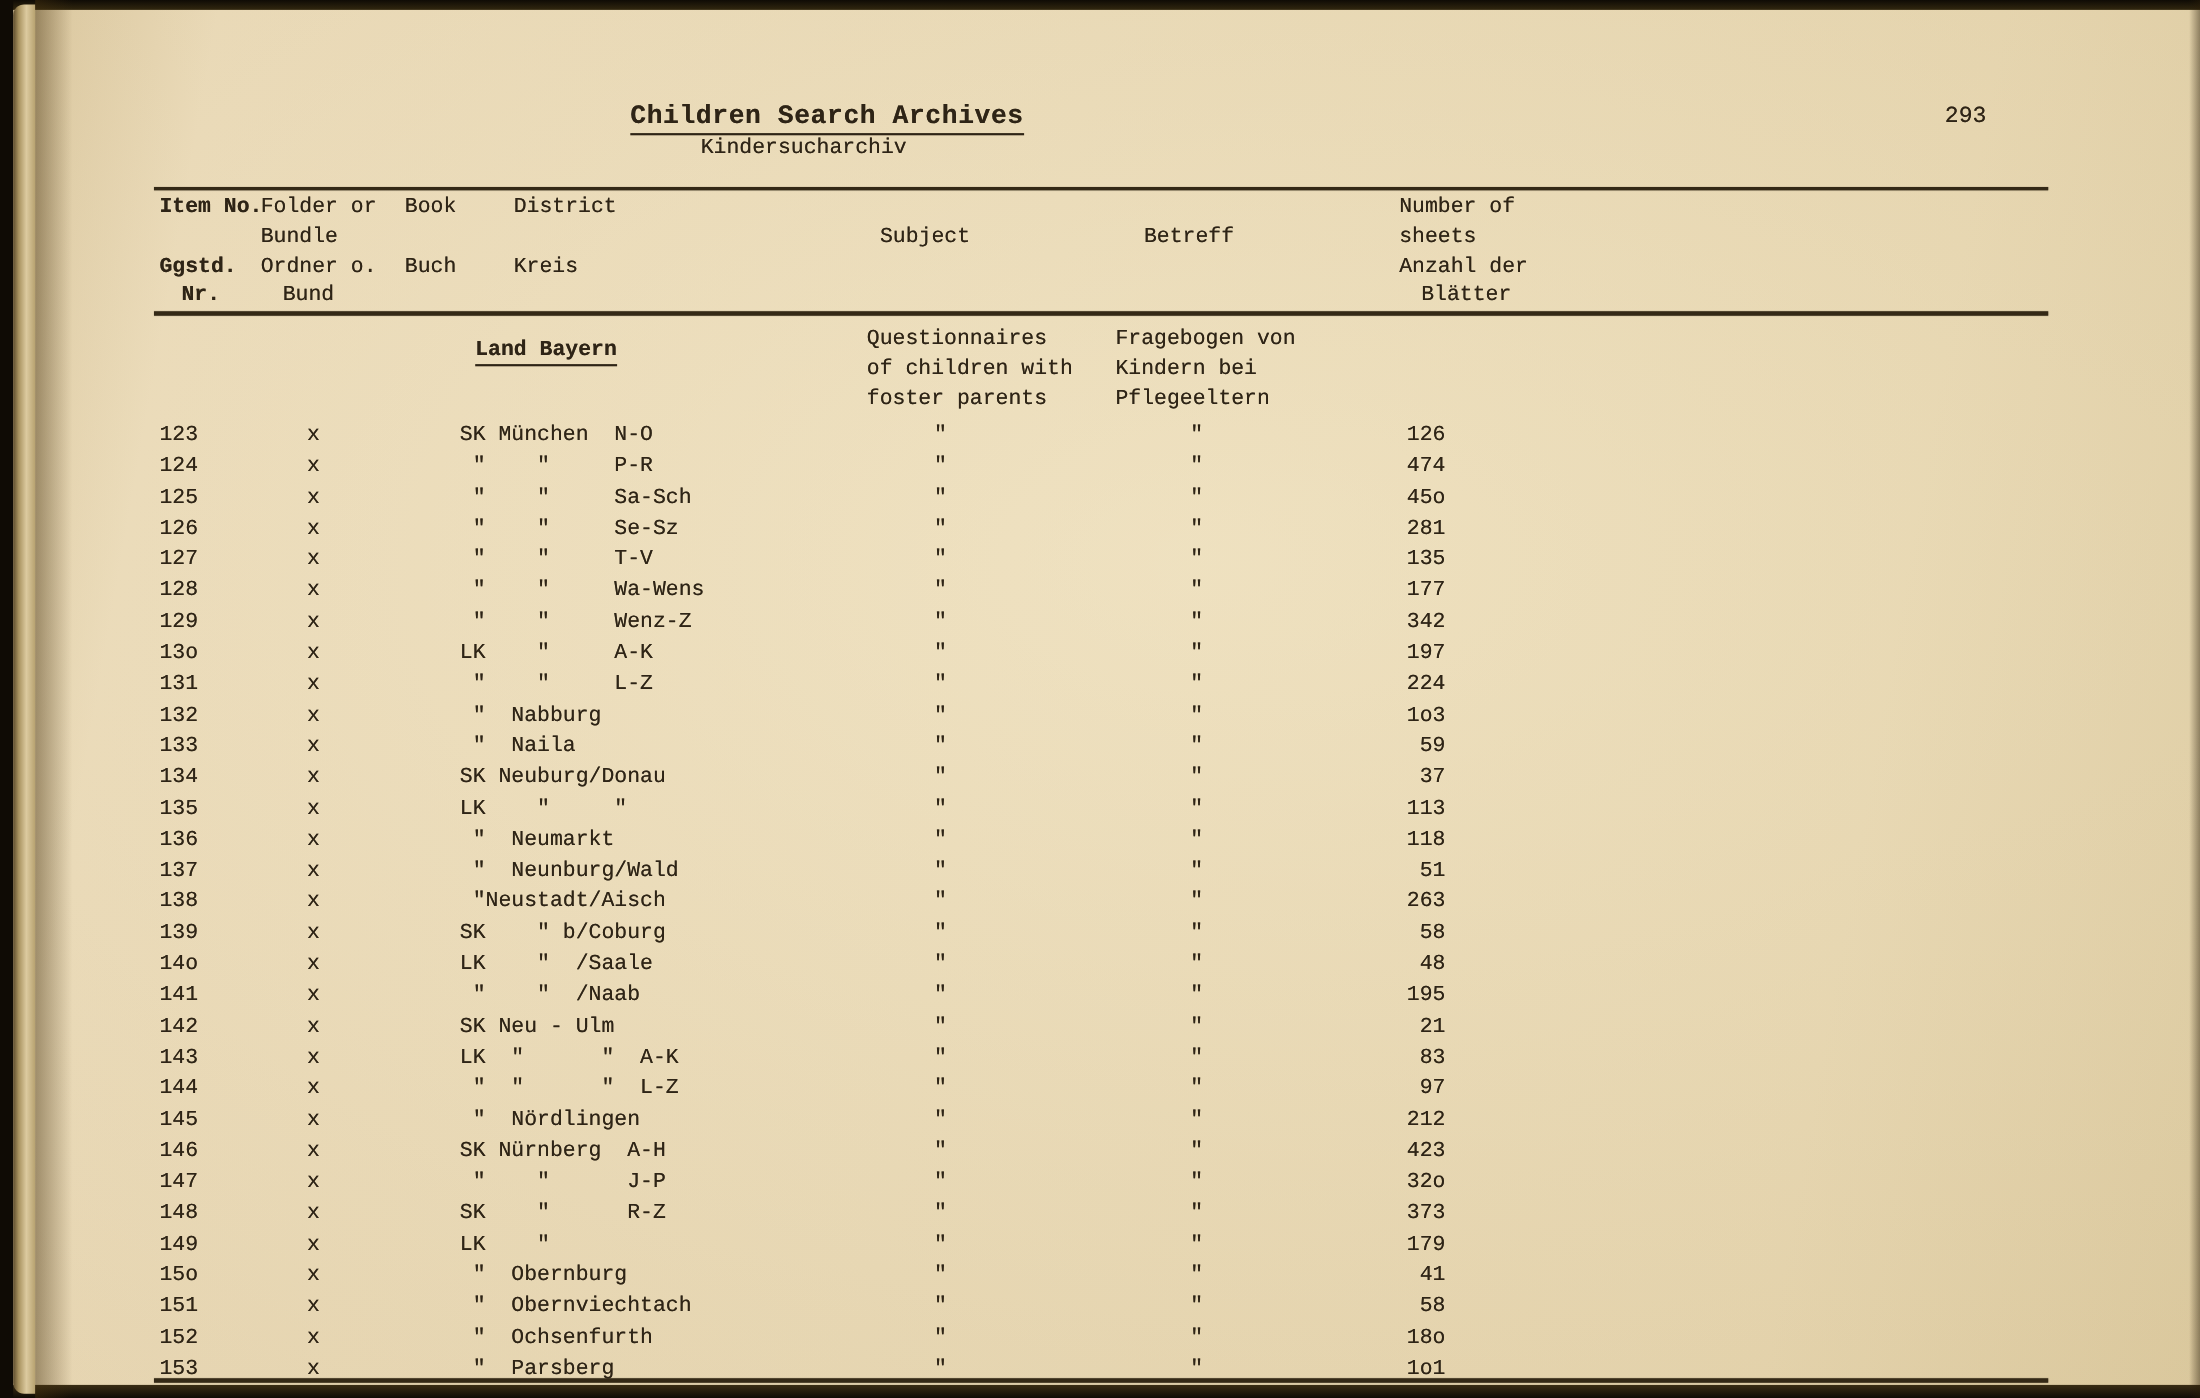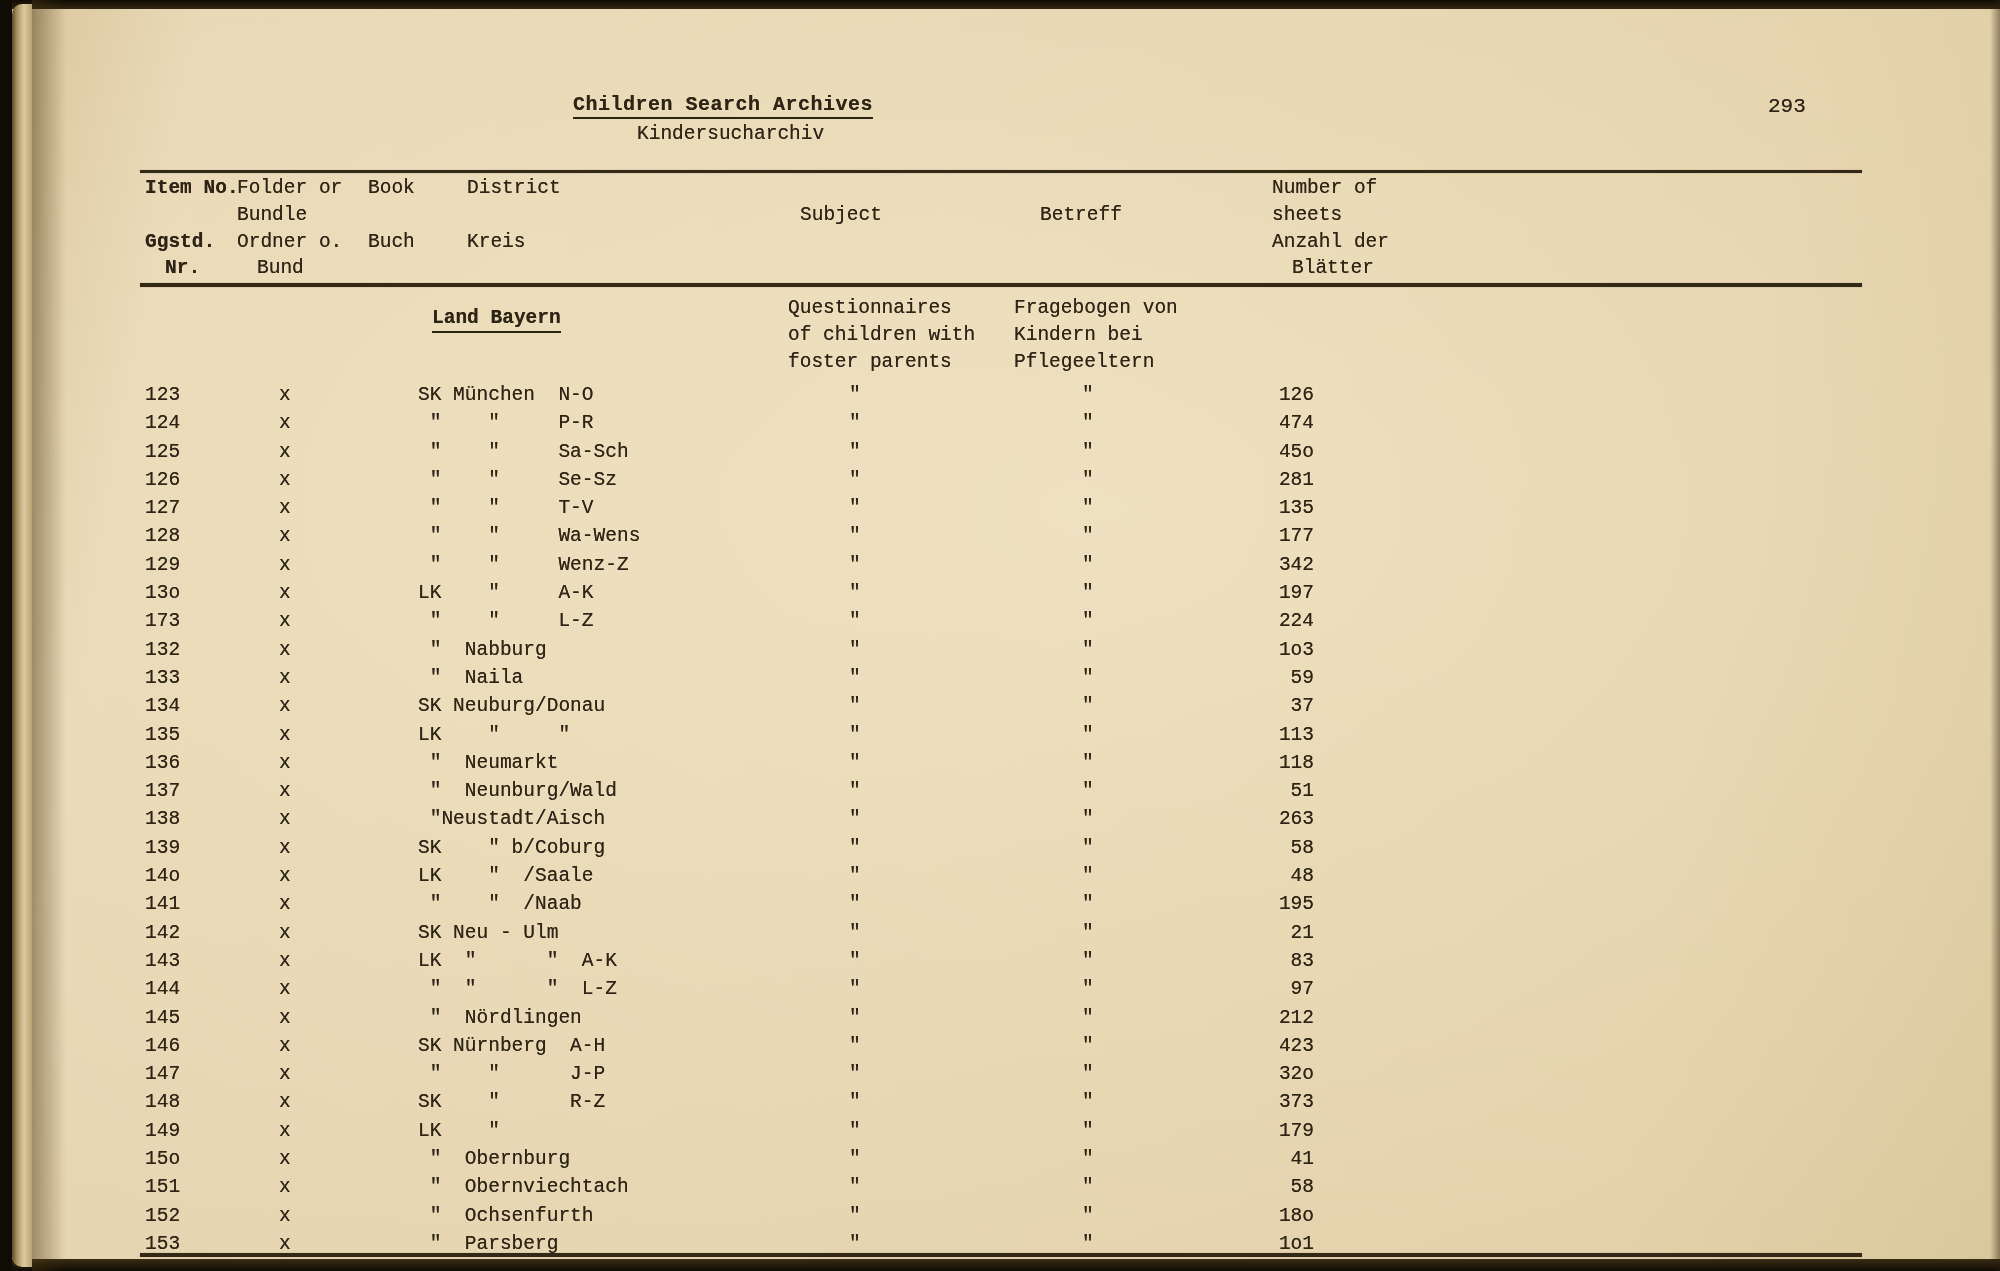--- a/index.html
+++ b/index.html
@@ -21,21 +21,21 @@
   .page-stack{position:absolute;left:12px;top:4px;width:20px;height:1263px;border-radius:10px 0 0 10px;
     background:linear-gradient(90deg,#5d4c2d 0%,#a8925f 25%,#dcca9f 60%,#b7a270 100%);}
   .spine-shadow{position:absolute;left:32px;top:0;width:34px;height:1271px;
     background:linear-gradient(90deg,rgba(70,50,15,.45),rgba(70,50,15,0));}
   .edge-right{position:absolute;right:0;top:0;width:10px;height:1271px;background:linear-gradient(270deg,rgba(40,28,8,.45),rgba(40,28,8,0));}
 
   .ink{color:#2e2416;text-shadow:0 0 .4px rgba(46,36,22,.75);}
   .abs{position:absolute;white-space:pre;}
   .fs{font-size:19.5px;line-height:24px;}
 
-  .title{font-weight:bold;font-size:20px;border-bottom:2px solid #2e2416;padding-bottom:1px;letter-spacing:.5px;}
+  .title{font-weight:bold;font-size:24px;border-bottom:2px solid #2e2416;padding-bottom:1px;letter-spacing:.5px;}
   .pageno{font-size:21px;}
 
   .rule{position:absolute;background:#342916;box-shadow:0 0 1px rgba(52,41,22,.6);}
   .rule-top{left:140px;top:170px;width:1722px;height:3px;}
   .rule-mid{left:140px;top:283px;width:1722px;height:4px;}
   .rule-bot{left:140px;top:1253px;width:1722px;height:4px;}
 
   
   .hx1{left:145px;font-weight:bold;} .hx2{left:237px;} .hx3{left:368px;} .hx4{left:467px;}
   .hx5{left:800px;} .hx6{left:1040px;} .hx7{left:1272px;}
@@ -163,21 +163,21 @@
   <div class="trow">
     <span class="c-item">13o</span>
     <span class="c-x">x</span>
     <span class="c-district">LK    "     A-K</span>
     <span class="c-subj">"</span>
     <span class="c-betr">"</span>
     <span class="c-sheets">197</span>
   </div>
 
   <div class="trow">
-    <span class="c-item">173</span>
+    <span class="c-item">131</span>
     <span class="c-x">x</span>
     <span class="c-district"> "    "     L-Z</span>
     <span class="c-subj">"</span>
     <span class="c-betr">"</span>
     <span class="c-sheets">224</span>
   </div>
 
   <div class="trow">
     <span class="c-item">132</span>
     <span class="c-x">x</span>

